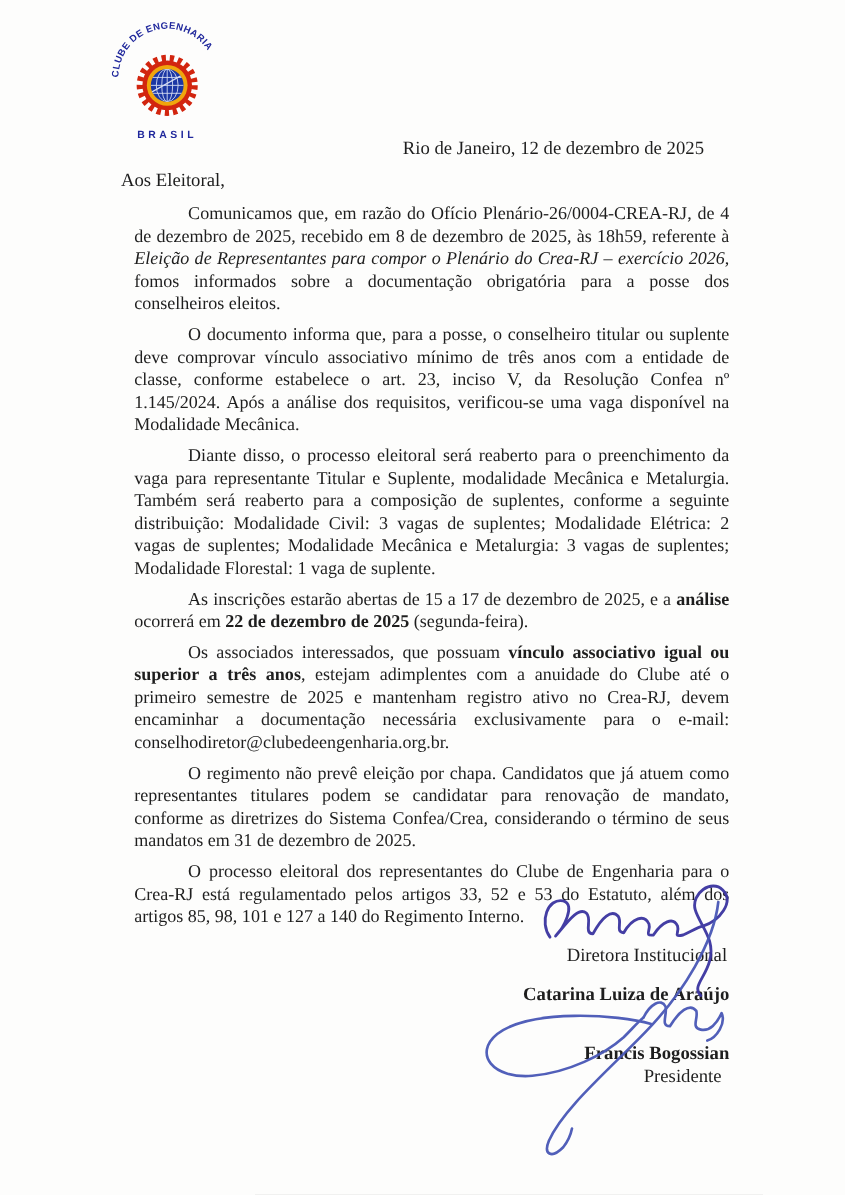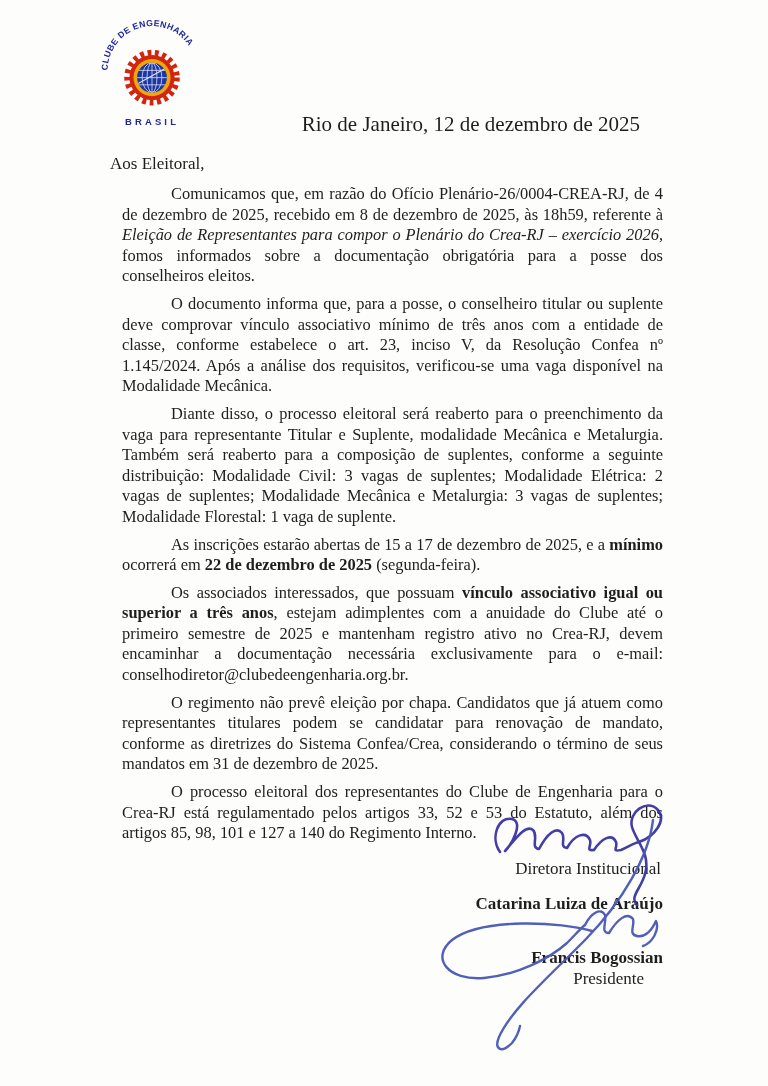--- a/index.html
+++ b/index.html
@@ -7,38 +7,38 @@
     position:relative;
     width:768px;height:1086px;
     margin:0 auto;
     background:#fdfdfc;
     font-family:"Liberation Serif","DejaVu Serif",serif;
     color:#1e1e1e;
     overflow:hidden;
   }
   .logo{position:absolute;left:97px;top:18px;width:110px;height:112px;}
   .date-line{
-    position:absolute;top:112px;left:0;right:128px;
-    text-align:right;font-size:21px;white-space:nowrap;
+    position:absolute;top:125px;left:0;right:128px;
+    text-align:right;font-size:17px;white-space:nowrap;
   }
   .salutation{position:absolute;top:154px;left:110px;font-size:17px;}
   .letter-body{
     position:absolute;top:184px;left:110px;width:553px;
     font-size:16.4px;line-height:20.6px;text-align:justify;
   }
   .letter-body p{margin:0 0 7px 12px;text-indent:49px;}
   .run-n{font-style:normal;font-weight:normal;}
   .run-b{font-weight:bold;}
   .run-i{font-style:italic;}
   .sig-line{position:absolute;right:105px;white-space:nowrap;font-size:17px;}
   .sig-name{font-weight:bold;}
   .sig1-name{top:859px;margin-top:35px;}
   .sig1-title{top:859px;right:107px;}
   .sig2-name{top:948px;}
-  .sig2-title{top:969px;right:124px;}
+  .sig2-title{top:969px;right:112px;}
   .ink-overlay{position:absolute;left:400px;top:795px;width:368px;height:291px;pointer-events:none;}
   svg text{font-family:"Liberation Sans","DejaVu Sans",sans-serif;}
 </style>
 </head>
 <body>
 
 <div class="page">
 
   <svg class="logo" viewBox="0 0 120 124" aria-hidden="true">
     <defs>
@@ -75,21 +75,21 @@
   </svg>
 
   <div class="date-line">Rio de Janeiro, 12 de dezembro de 2025</div>
 
   <div class="salutation">Aos Eleitoral,</div>
 
   <div class="letter-body">
       <p><span class="run-n">Comunicamos que, em razão do Ofício Plenário-26/0004-CREA-RJ, de 4 de dezembro de 2025, recebido em 8 de dezembro de 2025, às 18h59, referente à </span><span class="run-i">Eleição de Representantes para compor o Plenário do Crea-RJ – exercício 2026</span><span class="run-n">, fomos informados sobre a documentação obrigatória para a posse dos conselheiros eleitos.</span></p>
       <p><span class="run-n">O documento informa que, para a posse, o conselheiro titular ou suplente deve comprovar vínculo associativo mínimo de três anos com a entidade de classe, conforme estabelece o art. 23, inciso V, da Resolução Confea nº 1.145/2024. Após a análise dos requisitos, verificou-se uma vaga disponível na Modalidade Mecânica.</span></p>
       <p><span class="run-n">Diante disso, o processo eleitoral será reaberto para o preenchimento da vaga para representante Titular e Suplente, modalidade Mecânica e Metalurgia. Também será reaberto para a composição de suplentes, conforme a seguinte distribuição: Modalidade Civil: 3 vagas de suplentes; Modalidade Elétrica: 2 vagas de suplentes; Modalidade Mecânica e Metalurgia: 3 vagas de suplentes; Modalidade Florestal: 1 vaga de suplente.</span></p>
-      <p><span class="run-n">As inscrições estarão abertas de 15 a 17 de dezembro de 2025, e a </span><span class="run-b">mínimo</span><span class="run-n"> ocorrerá em </span><span class="run-b">22 de dezembro de 2025</span><span class="run-n"> (segunda-feira).</span></p>
+      <p><span class="run-n">As inscrições estarão abertas de 15 a 17 de dezembro de 2025, e a </span><span class="run-b">análise</span><span class="run-n"> ocorrerá em </span><span class="run-b">22 de dezembro de 2025</span><span class="run-n"> (segunda-feira).</span></p>
       <p><span class="run-n">Os associados interessados, que possuam </span><span class="run-b">vínculo associativo igual ou superior a três anos</span><span class="run-n">, estejam adimplentes com a anuidade do Clube até o primeiro semestre de 2025 e mantenham registro ativo no Crea-RJ, devem encaminhar a documentação necessária exclusivamente para o e-mail: conselhodiretor@clubedeengenharia.org.br.</span></p>
       <p><span class="run-n">O regimento não prevê eleição por chapa. Candidatos que já atuem como representantes titulares podem se candidatar para renovação de mandato, conforme as diretrizes do Sistema Confea/Crea, considerando o término de seus mandatos em 31 de dezembro de 2025.</span></p>
       <p><span class="run-n">O processo eleitoral dos representantes do Clube de Engenharia para o Crea-RJ está regulamentado pelos artigos 33, 52 e 53 do Estatuto, além dos artigos 85, 98, 101 e 127 a 140 do Regimento Interno.</span></p>
     </div>
 
   <div class="sig-line sig-name sig1-name">Catarina Luiza de Araújo</div>
   <div class="sig-line sig1-title">Diretora Institucional</div>
   <div class="sig-line sig-name sig2-name">Francis Bogossian</div>
   <div class="sig-line sig2-title">Presidente</div>
 

